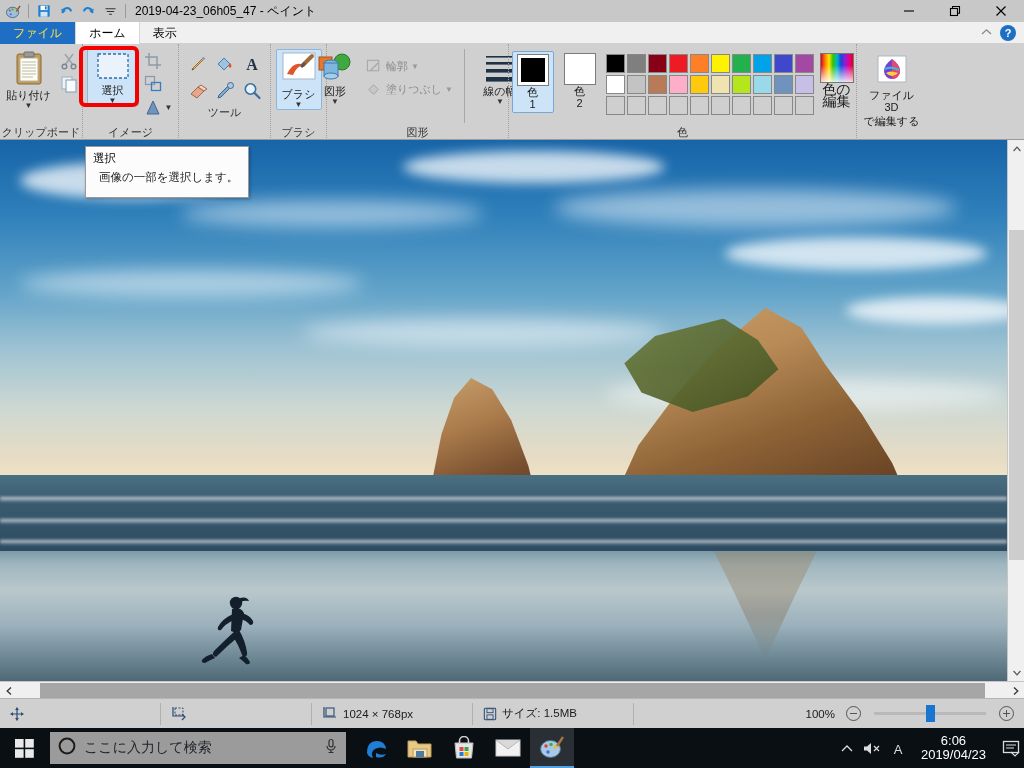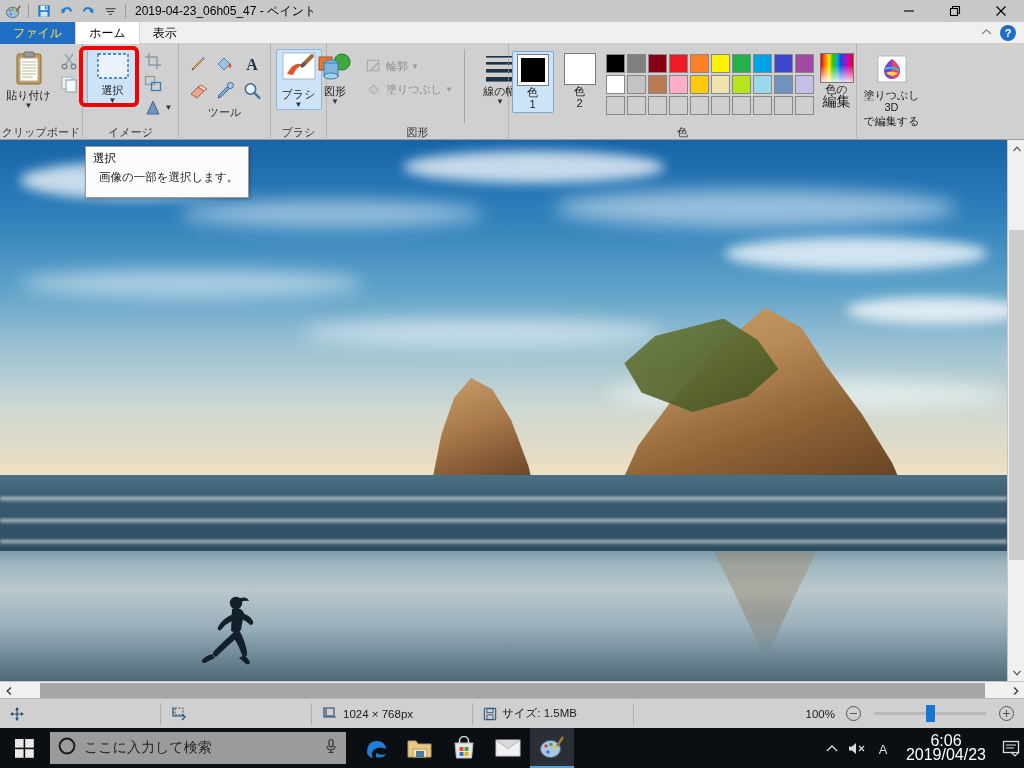--- a/index.html
+++ b/index.html
@@ -213,21 +213,21 @@
   .searchbox {
     width: 296px; height: 32px; background: #9b9b9b; display: flex; align-items: center;
     gap: 8px; padding: 0 8px; margin-left: 2px;
   }
   .search-text { font-size: 14px; color: #21252a; flex: 1; }
   .tb-icons { display: flex; align-items: center; height: 40px; margin-left: 8px; }
   .tb-ico { width: 44px; height: 40px; display: flex; align-items: center; justify-content: center; }
   .tb-ico.active { background: #2a2f35; border-bottom: 2px solid #4fa3e3; }
   .tray { margin-left: auto; display: flex; align-items: center; height: 40px; padding-right: 4px; gap: 10px; }
   .tray-ico { display: flex; align-items: center; justify-content: center; color: #e6e6e6; }
-  .clock { display: flex; flex-direction: column; align-items: center; justify-content: center; color: #fff; font-size: 16px; line-height: 14px; padding: 0 6px; }
+  .clock { display: flex; flex-direction: column; align-items: center; justify-content: center; color: #fff; font-size: 13px; line-height: 14px; padding: 0 6px; }
 </style>
 </head>
 <body>
 
 <div class="app">
 
   <div class="titlebar">
     <div class="qat">
       <span class="qat-ico">
         <svg width="15" height="15" viewBox="0 0 16 16">
@@ -513,38 +513,38 @@
             <span class="sw" style="background: rgb(207, 207, 207);"></span>
             <span class="sw" style="background: rgb(207, 207, 207);"></span>
             <span class="sw" style="background: rgb(207, 207, 207);"></span>
             <span class="sw" style="background: rgb(207, 207, 207);"></span>
             <span class="sw" style="background: rgb(207, 207, 207);"></span>
             <span class="sw" style="background: rgb(207, 207, 207);"></span>
             <span class="sw" style="background: rgb(207, 207, 207);"></span>
           </div>
         <div style="display:flex;flex-direction:column;align-items:center;padding-top:2px">
           <span class="rainbow"></span>
-          <span class="cl" style="font-size:11px;color:#1a1a1a;line-height:12px">色の</span>
+          <span class="cl" style="font-size:14px;color:#1a1a1a;line-height:12px">色の</span>
           <span class="cl" style="font-size:14px;color:#1a1a1a;line-height:12px">編集</span>
         </div>
       </div>
       <div class="rgroup-label">色</div>
     </div>
 
     <div class="rgroup" style="width:70px">
       <div class="rgroup-body" style="padding-top:6px">
         <div class="bigbtn" style="width:62px">
           <svg width="32" height="32" viewBox="0 0 32 32">
             <rect x="2" y="1" width="28" height="26" fill="#fff" stroke="#aeb8c2"></rect>
             <path d="M16 4 q8 6 8 12 a8 8 0 0 1 -16 0 q0 -6 8 -12 Z" fill="#7a3fd0"></path>
             <path d="M16 4 q8 6 8 12 a8 8 0 0 1 -8 8 Z" fill="#e8476f"></path>
             <path d="M10 18 q4 -3 12 0 q-6 6 -12 0 Z" fill="#ffd23f"></path>
             <path d="M9 14 q6 -3 14 1" stroke="#2ec1d8" stroke-width="2" fill="none"></path>
           </svg>
-          <span class="lbl">塗りつぶし 3D</span>
+          <span class="lbl">ファイル 3D</span>
           <span class="lbl">で編集する</span>
         </div>
       </div>
       <div class="rgroup-label"></div>
     </div>
 
   </div>
 
   <div class="redbox"></div>
 

